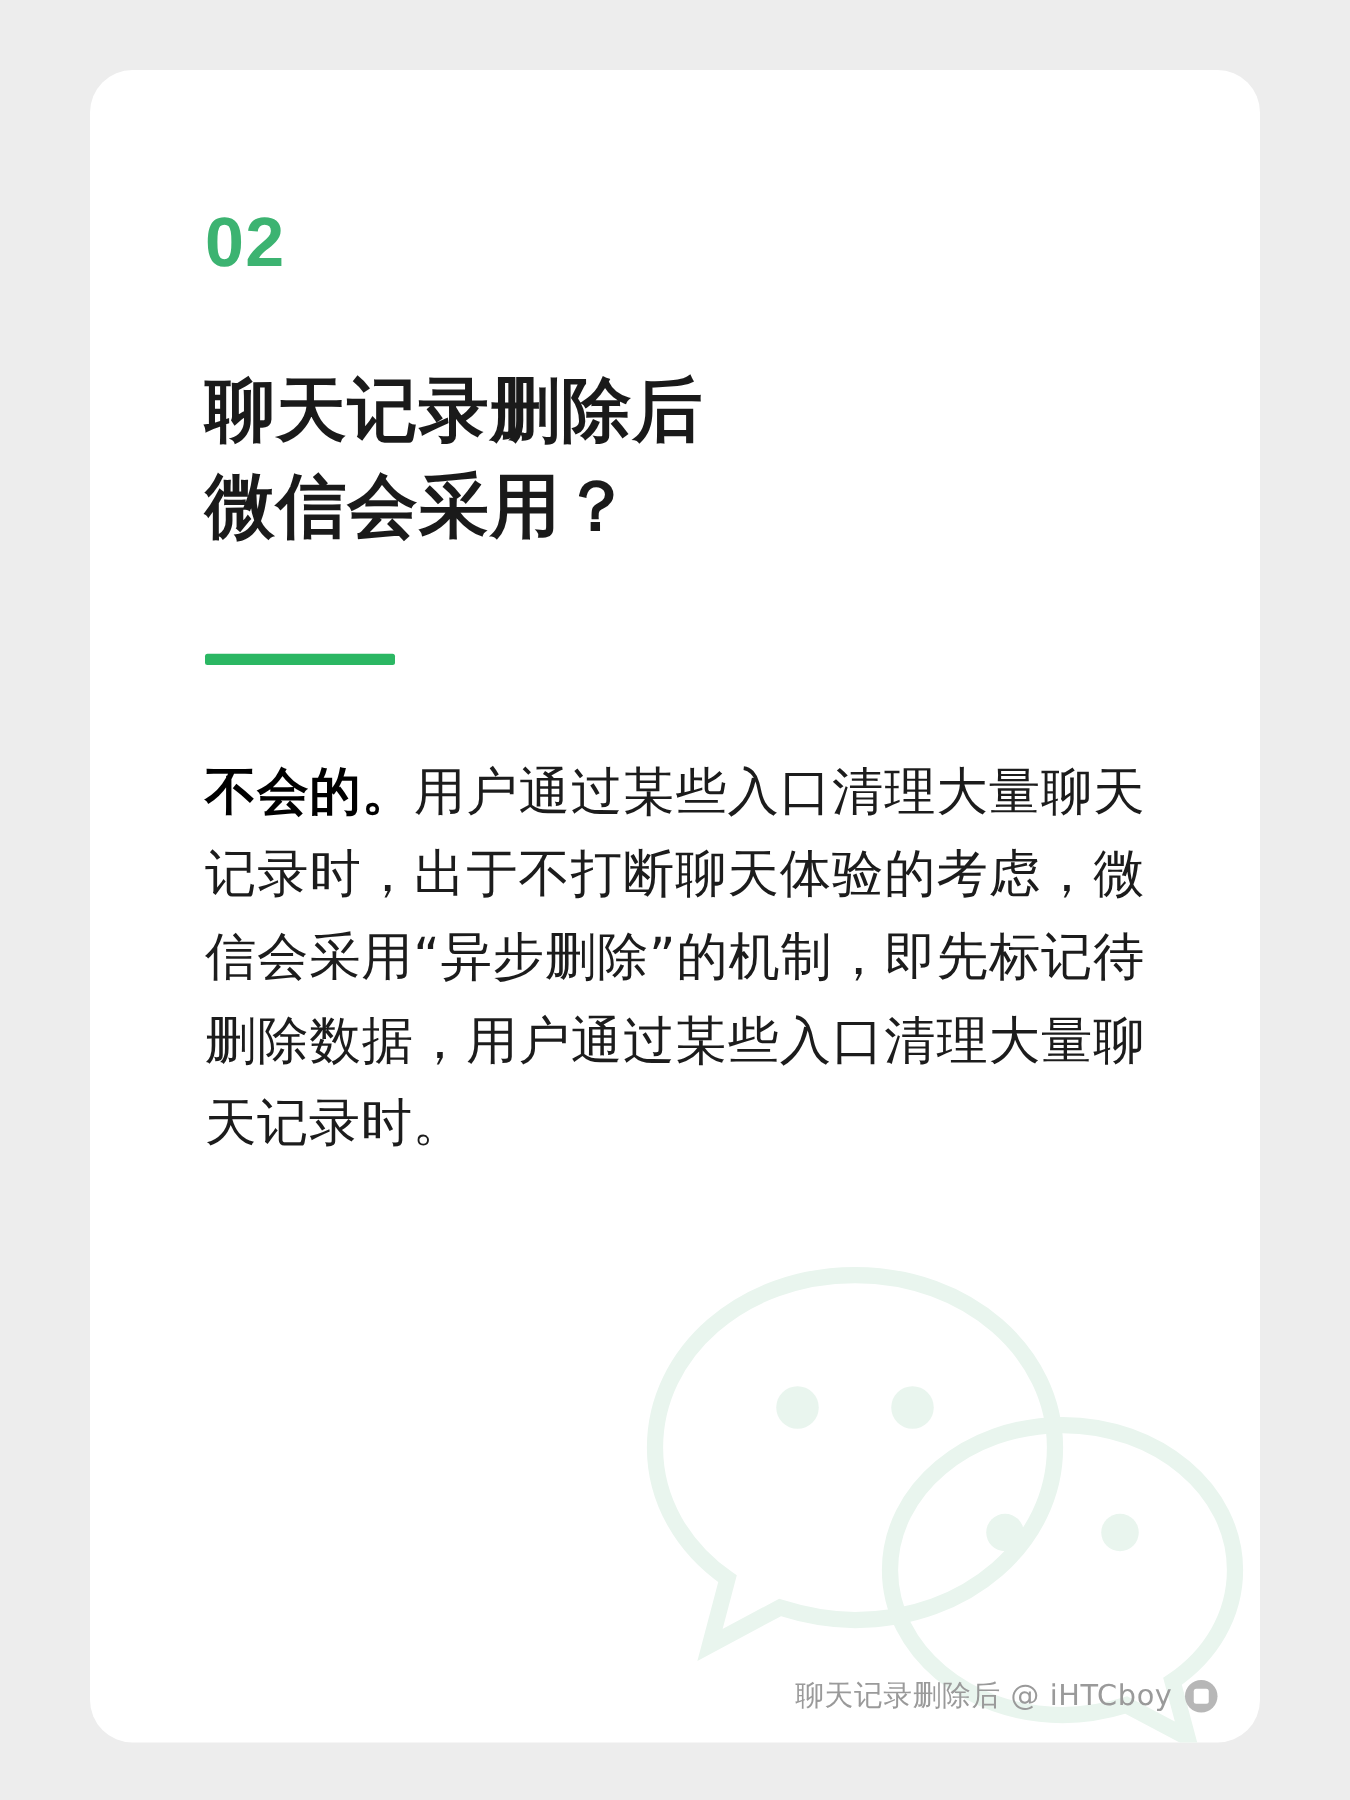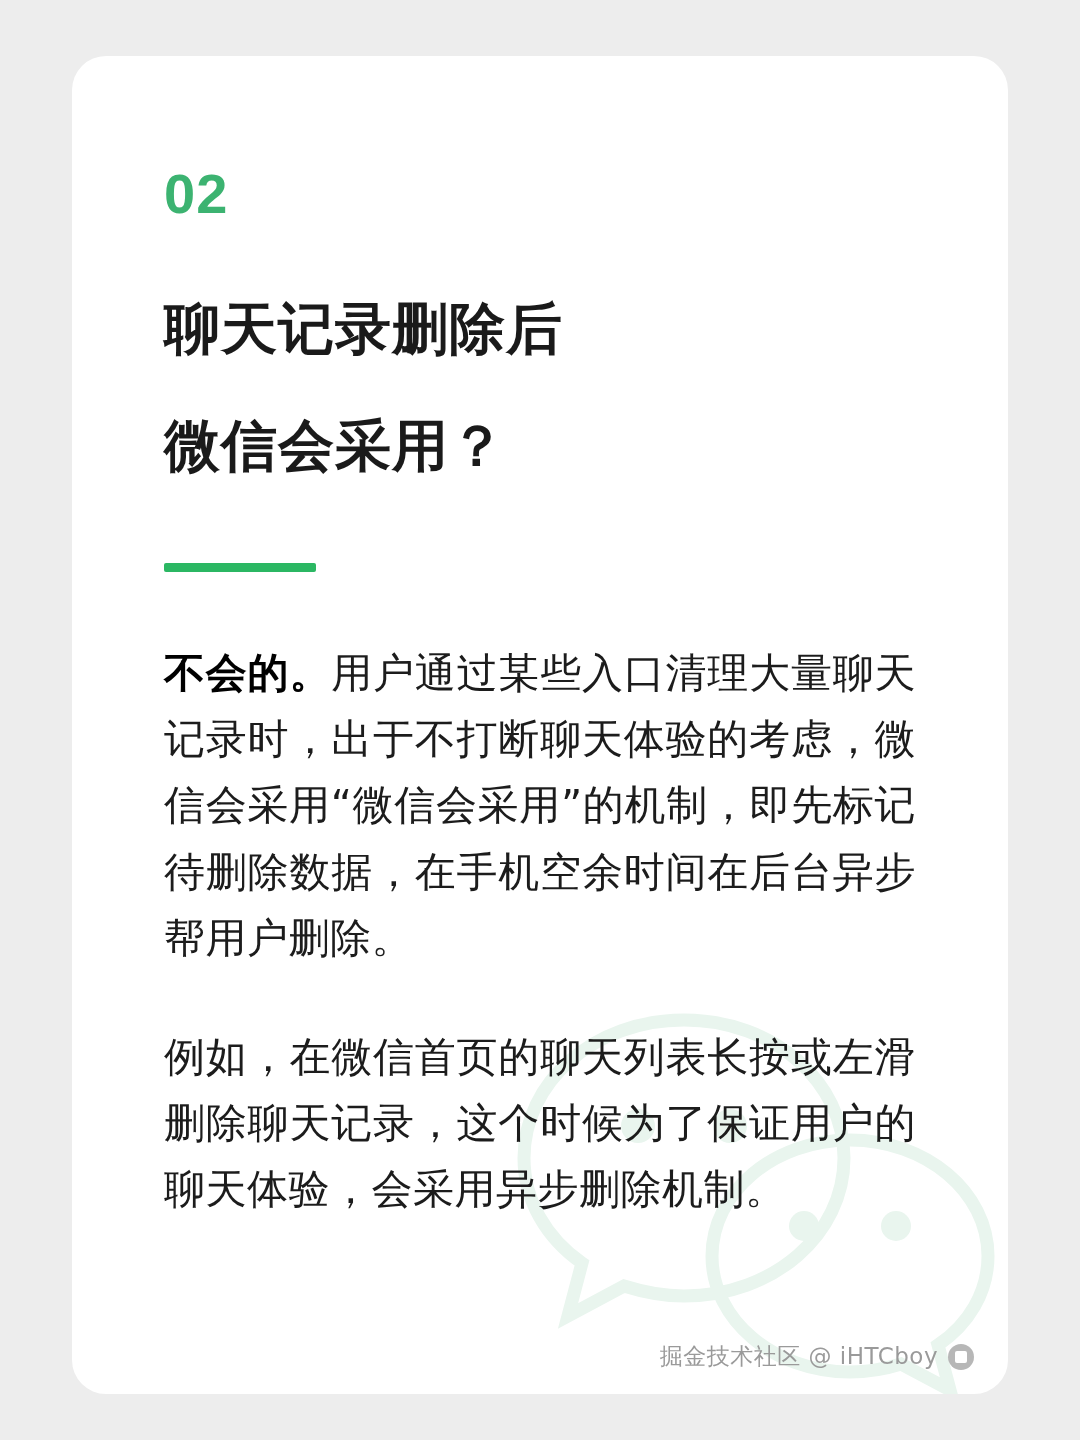--- a/index.html
+++ b/index.html
@@ -53,21 +53,20 @@
     font-weight: bold;
     color: #1a1a1a;
     line-height: 1.38;
     letter-spacing: 1px;
     margin: 0;
     font-family: "DejaVu Sans", "Liberation Sans", sans-serif;
   }
   .headline .line {
     display: block;
     white-space: nowrap;
-    margin-top: 40px;
   }
   .rule {
     width: 152px;
     height: 9px;
     background: #2bb763;
     border-radius: 2px;
     margin: 78px 0 68px 0;
   }
   .body-block {
     position: relative;
@@ -146,23 +145,22 @@
     <div class="section-number">02</div>
 
     <h1 class="headline">
       <span class="line">聊天记录删除后</span>
       <span class="line">微信会采用？</span>
     </h1>
 
     <div class="rule"></div>
 
     <div class="body-block">
-      <p class="para"><span class="lead">不会的。</span><span>用户通过某些入口清理大量聊天记录时，出于不打断聊天体验的考虑，微信会采用“微信会采用”的机制，即先标记待删除数据，在手机空余时间在后台异步帮用户删除。</span></p>
-      <p class="para"><span>例如，在微信首页的聊天列表长按或左滑删除聊天记录，这个时候为了保证用户的聊天体验，会采用异步删除机制。</span></p>
+      <p class="para"><span class="lead">不会的。</span><span>用户通过某些入口清理大量聊天记录时，出于不打断聊天体验的考虑，微信会采用“异步删除”的机制，即先标记待删除数据，用户通过某些入口清理大量聊天记录时。</span></p>
     </div>
 
     <div class="credit">
-      <span class="credit-text">掘金技术社区 @ iHTCboy</span>
+      <span class="credit-text">聊天记录删除后 @ iHTCboy</span>
       <span class="credit-dot"></span>
     </div>
 
   </div>
 </div>
 
 </body></html>

